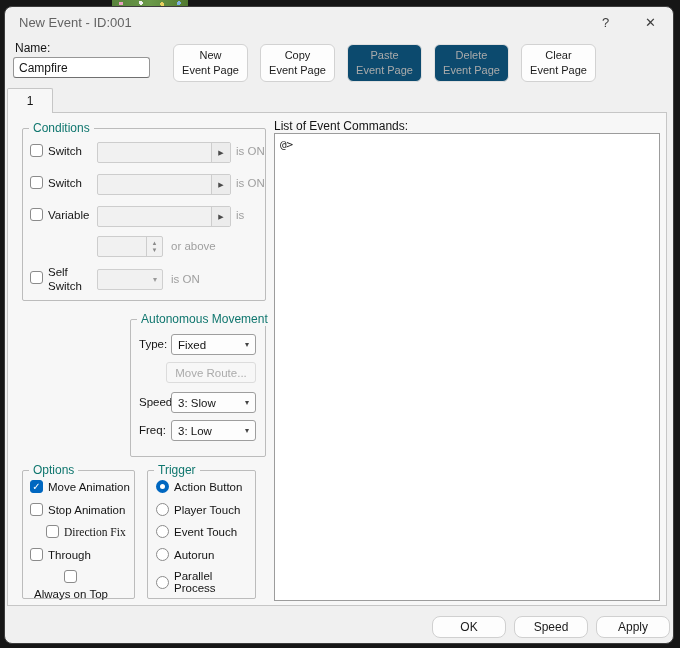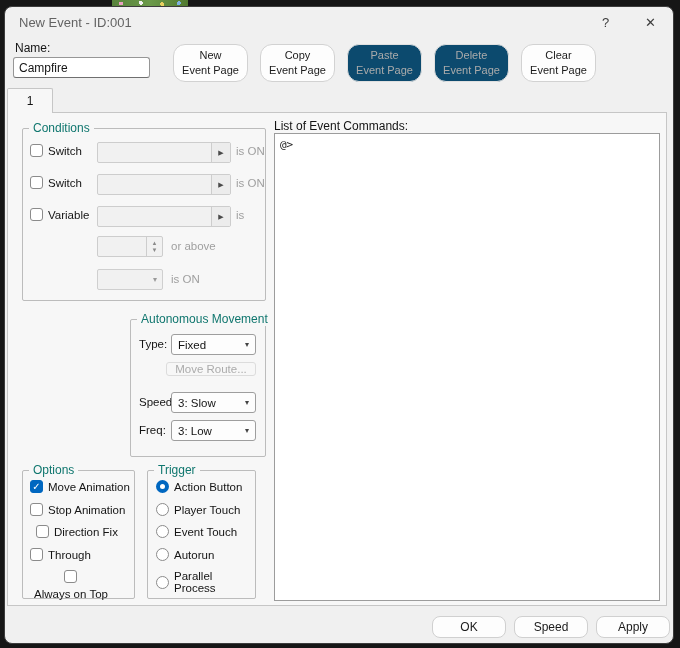--- a/index.html
+++ b/index.html
@@ -34,21 +34,21 @@
   .lbl { position:absolute; font-size:12px; color:#141414; }
   .name-input {
     position:absolute; left:8px; top:50px; width:137px; height:21px;
     background:#fff; border:1px solid #969696; border-bottom-color:#6f6f6f;
     border-radius:3px; font-size:12px; padding:0 5px; color:#141414;
     font-family:"Liberation Sans", sans-serif;
   }
   .pagebtns { position:absolute; left:168px; top:37px; display:flex; gap:12px; }
   .pbtn {
     width:75px; height:38px; background:#fdfdfd; border:1px solid #d2d2d2;
-    border-radius:12px; font-size:11px; color:#1b1b1b; line-height:1.35;
+    border-radius:6px; font-size:11px; color:#1b1b1b; line-height:1.35;
     display:flex; align-items:center; justify-content:center; text-align:center;
     white-space:pre-line; font-family:"Liberation Sans", sans-serif;
   }
   .pbtn.disabled { color:#ababab; background:#0c4a6e; border-color:#e0e0e0; }
 
   .tab {
     position:absolute; left:2px; top:81px; width:46px; height:25px; z-index:2;
     background:#f7f7f7; border:1px solid #c6c6c6; border-bottom:none;
     border-radius:2px 2px 0 0; font-size:12px; color:#141414;
     display:flex; align-items:center; justify-content:center;
@@ -93,21 +93,21 @@
     border-radius:2px; display:flex; align-items:center; justify-content:flex-end;
     padding-right:5px; color:#9a9a9a; font-size:8px;
   }
   .select {
     position:absolute; height:21px; background:#fdfdfd; border:1px solid #9e9e9e;
     border-radius:3px; display:flex; align-items:center; font-size:11.5px;
     color:#141414; padding:0 6px;
   }
   .select .chev { margin-left:auto; font-size:8px; color:#444; }
   .mrbtn {
-    position:absolute; height:14px; background:#f7f7f7; border:1px solid #dcdcdc;
+    position:absolute; height:21px; background:#f7f7f7; border:1px solid #dcdcdc;
     border-radius:3px; color:#ababab; font-size:11.5px;
     display:flex; align-items:center; justify-content:center;
   }
   .optrow { position:absolute; display:flex; align-items:center; gap:5px; }
 
   .cmd-box {
     position:absolute; left:266px; top:20px; width:386px; height:468px;
     background:#fff; border:1px solid #9c9c9c;
   }
   .cmd-line {
@@ -191,20 +191,24 @@
 
       <div class="cfield" style="left:74px; top:107px; width:66px;">
         <span class="fill"></span>
           <span class="spin">
             <span>▲</span>
             <span>▼</span>
           </span>
       </div>
       <span class="small muted" style="position:absolute; left:148px; top:111px;">or above</span>
 
+      <div class="optrow" style="left:7px; top:136px; width:62px; align-items:flex-start;">
+        <span class="cb" style="margin-top:6px;"></span>
+        <span class="small" style="width:40px; line-height:1.25;">Self Switch</span>
+      </div>
       <div class="dselect" style="left:74px; top:140px; width:66px;">
         <span>▾</span>
       </div>
       <span class="small muted" style="position:absolute; left:148px; top:144px;">is ON</span>
     </div>
 
 
     <div class="group" style="left:122px; top:206px; width:136px; height:138px;">
       <span class="gtitle">Autonomous Movement</span>
 
@@ -232,21 +236,21 @@
     <div class="group" style="left:14px; top:357px; width:113px; height:129px;">
       <span class="gtitle">Options</span>
       <div class="optrow" style="left:7px; top:9px;">
         <span class="cb checked"></span>
         <span class="small">Move Animation</span>
       </div>
       <div class="optrow" style="left:7px; top:32px;">
         <span class="cb"></span>
         <span class="small">Stop Animation</span>
       </div>
-      <div class="optrow" style="left:13px; top:54px;">
+      <div class="optrow" style="left:23px; top:54px;font-family:Liberation Serif, serif;">
         <span class="cb"></span>
         <span class="small">Direction Fix</span>
       </div>
       <div class="optrow" style="left:7px; top:77px;">
         <span class="cb"></span>
         <span class="small">Through</span>
       </div>
       <div class="optrow" style="left:11px; top:99px;flex-direction:column;">
         <span class="cb"></span>
         <span class="small">Always on Top</span>

